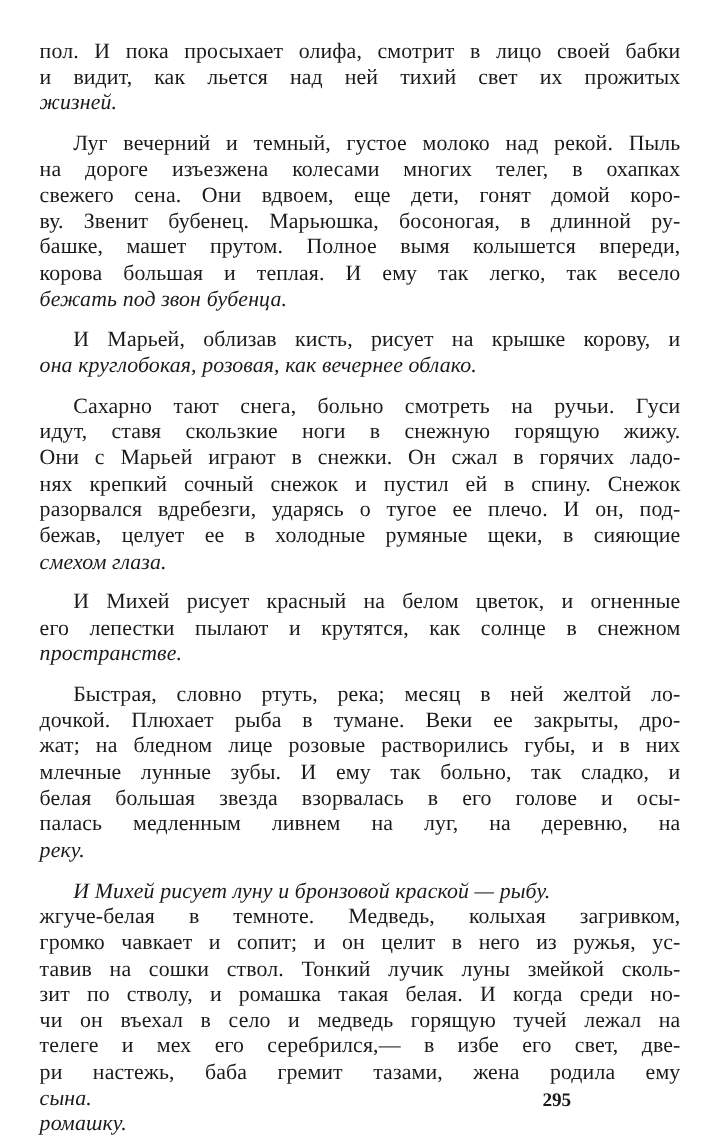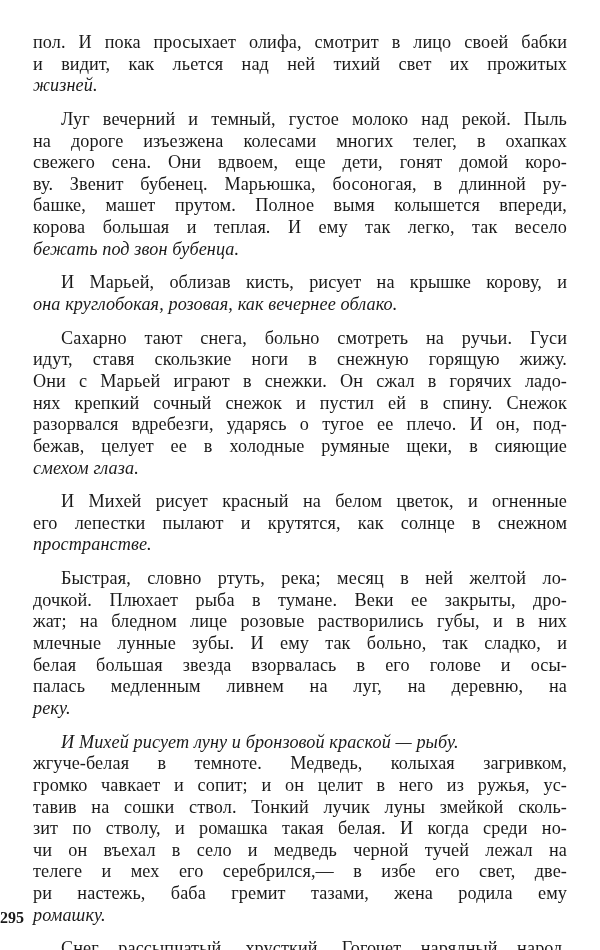--- a/index.html
+++ b/index.html
@@ -38,21 +38,21 @@
     }
     .line.last {
       text-align-last: left;
       font-style: italic;
     }
     .page-number {
       position: absolute;
       left: 0;
       width: 476px;
       top: 909px;
-      text-align: left;
+      text-align: right;
       font-size: 16px;
       font-weight: bold;
       font-family: "Liberation Serif", "DejaVu Serif", serif;
     }
   </style>
 </head>
 <body>
 
 <div class="page" id="page-body">
     <div class="paragraph">
@@ -97,23 +97,24 @@
       <span class="line last">реку.</span>
     </div>
     <div class="paragraph">
       <span class="line indent last">И Михей рисует луну и бронзовой краской — рыбу.</span>
     </div>
     <div class="paragraph">
       <span class="line">жгуче-белая в темноте. Медведь, колыхая загривком,</span>
       <span class="line">громко чавкает и сопит; и он целит в него из ружья, ус-</span>
       <span class="line">тавив на сошки ствол. Тонкий лучик луны змейкой сколь-</span>
       <span class="line">зит по стволу, и ромашка такая белая. И когда среди но-</span>
-      <span class="line">чи он въехал в село и медведь черной тучей лежал на</span>
+      <span class="line">чи он въехал в село и медведь горящую тучей лежал на</span>
       <span class="line">телеге и мех его серебрился,— в избе его свет, две-</span>
       <span class="line">ри настежь, баба гремит тазами, жена родила ему</span>
+      <span class="line last">сына.</span>
     </div>
     <div class="paragraph">
       <span class="line last">ромашку.</span>
     </div>
     <div class="paragraph">
       <span class="line indent">Снег рассыпчатый, хрусткий. Гогочет нарядный народ,</span>
       <span class="line">Блистает свекольным рассолом состроенный город. Они</span>
     </div>
   </div>
 

